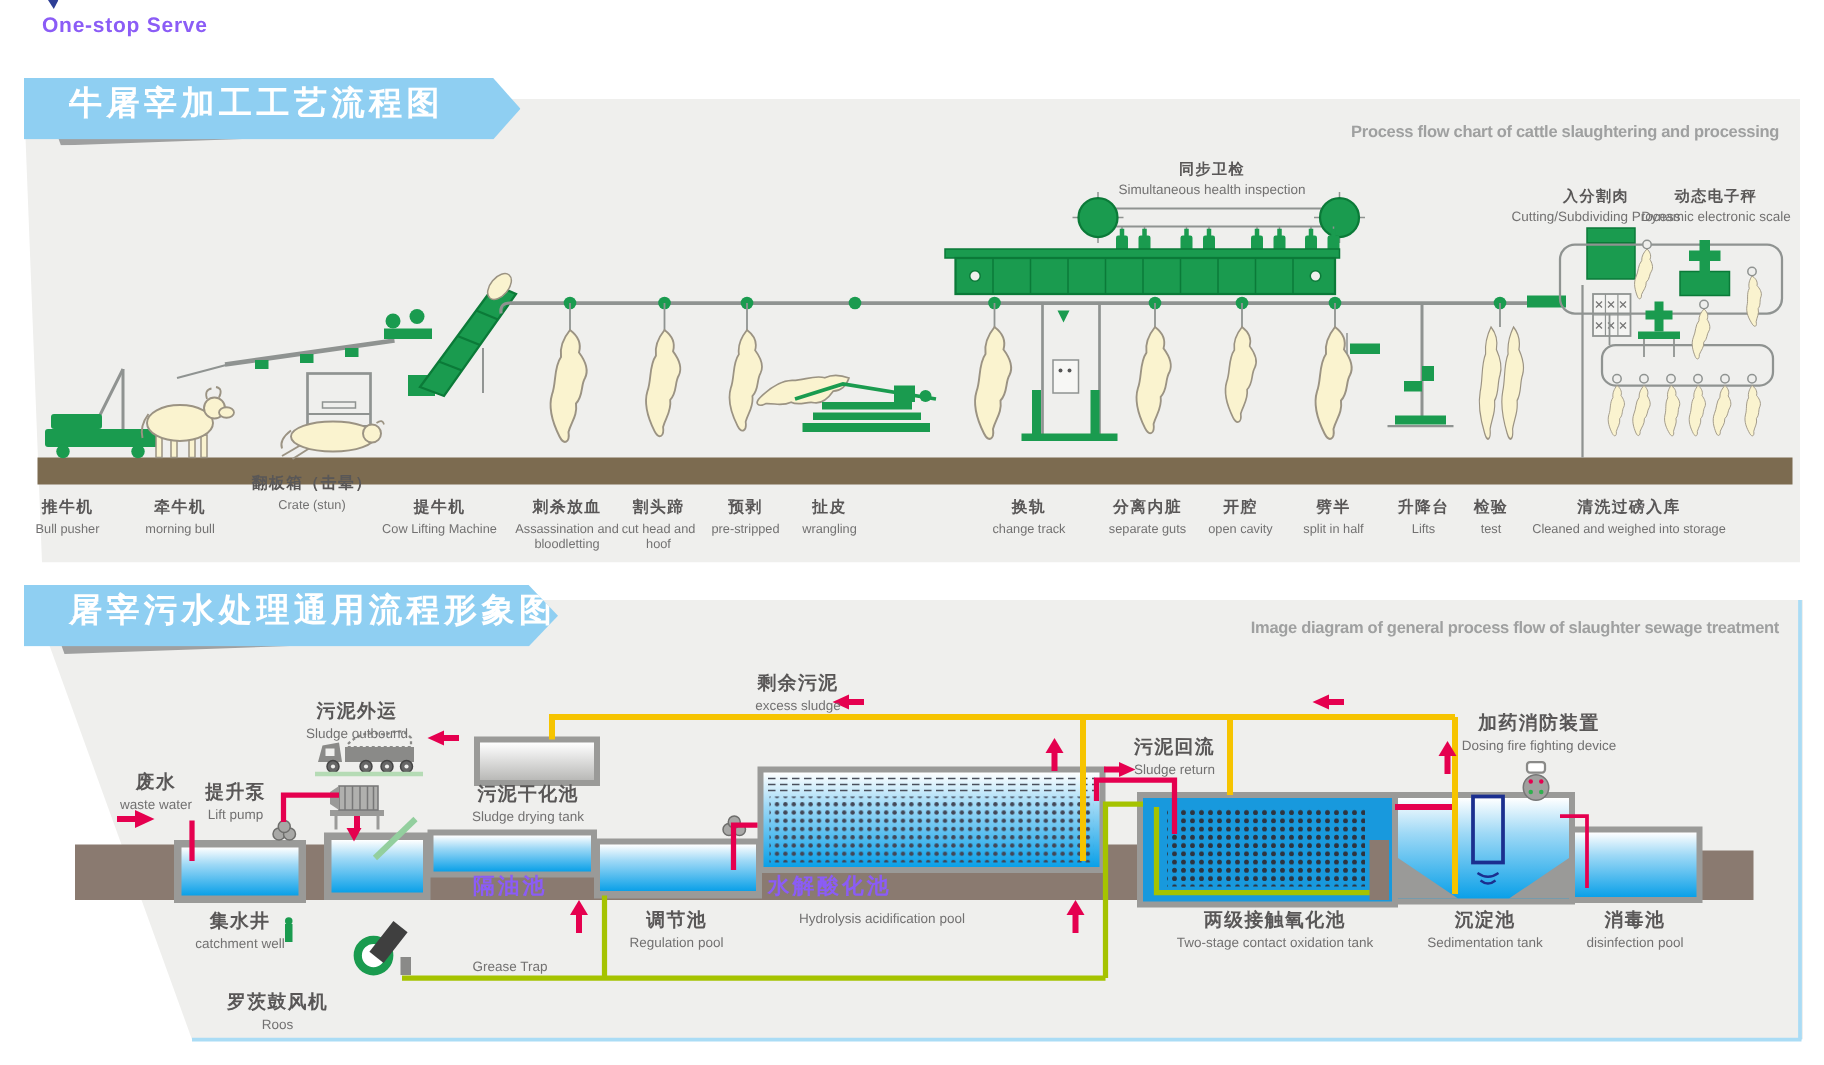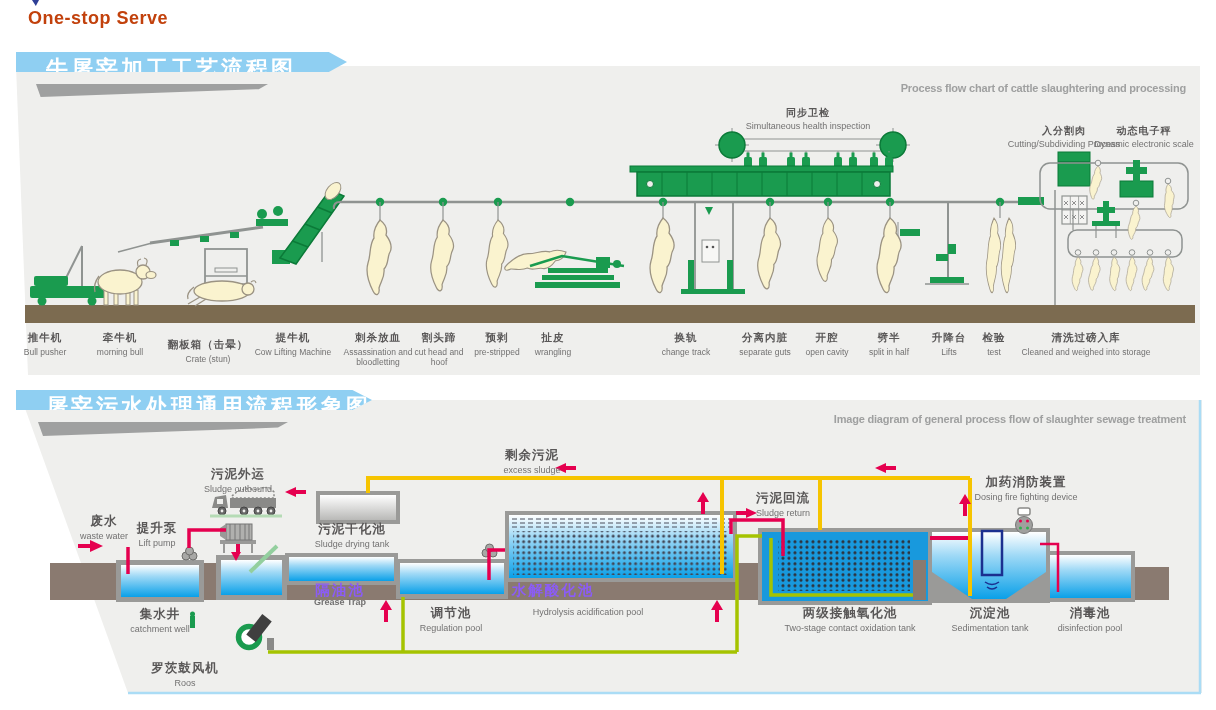--- a/index.html
+++ b/index.html
@@ -5,31 +5,31 @@
   html,body{margin:0;padding:0;background:#fff;}
   .page{position:relative;width:1216px;height:710px;background:#fff;overflow:hidden;
         font-family:"Liberation Sans",sans-serif;}
   
   .panel-bg{position:absolute;background:#efefed;z-index:1;}
   #p1bg{left:0;top:0;width:1216px;height:710px;
         clip-path:polygon(16px 66px,1200px 66px,1200px 375px,28px 375px);}
   #p2bg{left:0;top:0;width:1216px;height:710px;
         clip-path:polygon(22px 400px,1202px 400px,1202px 693px,128px 693px);}
   
-  .banner{position:absolute;height:20px;background:#8fcff2;z-index:6;
+  .banner{position:absolute;height:41px;background:#8fcff2;z-index:6;
           clip-path:polygon(0 0,94.5% 0,100% 50%,94.5% 100%,0 100%);}
   .banner span{display:block;line-height:33px;padding-left:30px;color:#fff;
           font-size:22px;font-weight:bold;letter-spacing:3px;white-space:nowrap;}
   .banner-shadow{position:absolute;background:#9fa0a0;z-index:5;
           clip-path:polygon(0 0,100% 0,96% 40%,2% 100%);}
   
   .sec-title{position:absolute;color:#9fa0a0;font-weight:bold;font-size:11px;
           letter-spacing:-0.2px;z-index:5;white-space:nowrap;}
   
-  .logo{position:absolute;left:28px;top:8px;color:#c2410c;font-size:18px;
+  .logo{position:absolute;left:28px;top:8px;color:#8b5cf6;font-size:14px;
         font-weight:bold;letter-spacing:0.5px;z-index:6;white-space:nowrap;}
   .logo-mark{position:absolute;left:32px;top:0;width:7px;height:6px;background:#2e3f96;
         clip-path:polygon(0 0,100% 0,55% 100%);z-index:6;}
   
   .st{position:absolute;transform:translateX(-50%);text-align:center;z-index:5;width:84px;}
   .st .cn{font-size:10.5px;font-weight:bold;color:#595757;letter-spacing:1px;white-space:nowrap;}
   .st .en{font-size:8.5px;color:#727171;line-height:1.2;margin-top:2px;}
   .st.narrow{width:62px;} .st.med{width:78px;} .st.wide{width:200px;}
   
   .lab2{position:absolute;transform:translateX(-50%);text-align:center;z-index:5;white-space:nowrap;}
@@ -561,21 +561,21 @@
   </div>
 
   <div class="st" style="left:45px;top:331px;">
       <div class="cn">推牛机</div>
       <div class="en">Bull pusher</div>
     </div>
   <div class="st" style="left:120px;top:331px;">
       <div class="cn">牵牛机</div>
       <div class="en">morning bull</div>
     </div>
-  <div class="st" style="left:208px;top:338px;">
+  <div class="st" style="left:208px;top:315px;">
       <div class="cn">翻板箱（击晕）</div>
       <div class="en">Crate (stun)</div>
     </div>
   <div class="st" style="left:293px;top:331px;">
       <div class="cn">提牛机</div>
       <div class="en">Cow Lifting Machine</div>
     </div>
   <div class="st med" style="left:378px;top:331px;">
       <div class="cn">刺杀放血</div>
       <div class="en">Assassination and bloodletting</div>
@@ -633,21 +633,21 @@
       <div class="cn">污泥外运</div>
       <div class="en">Sludge outbound</div>
     </div>
   <div class="lab2" style="left:352px;top:521px;">
       <div class="cn">污泥干化池</div>
       <div class="en">Sludge drying tank</div>
     </div>
   <div class="lab2 white" style="left:340px;top:581px;">
       <div class="cn">隔油池</div>
     </div>
-  <div class="lab2" style="left:340px;top:596px;font-weight:bold;">
+  <div class="lab2" style="left:340px;top:638px;">
       <div class="en">Grease Trap</div>
     </div>
   <div class="lab2" style="left:160px;top:606px;">
       <div class="cn">集水井</div>
       <div class="en">catchment well</div>
     </div>
   <div class="lab2" style="left:185px;top:660px;">
       <div class="cn">罗茨鼓风机</div>
       <div class="en">Roos</div>
     </div>

